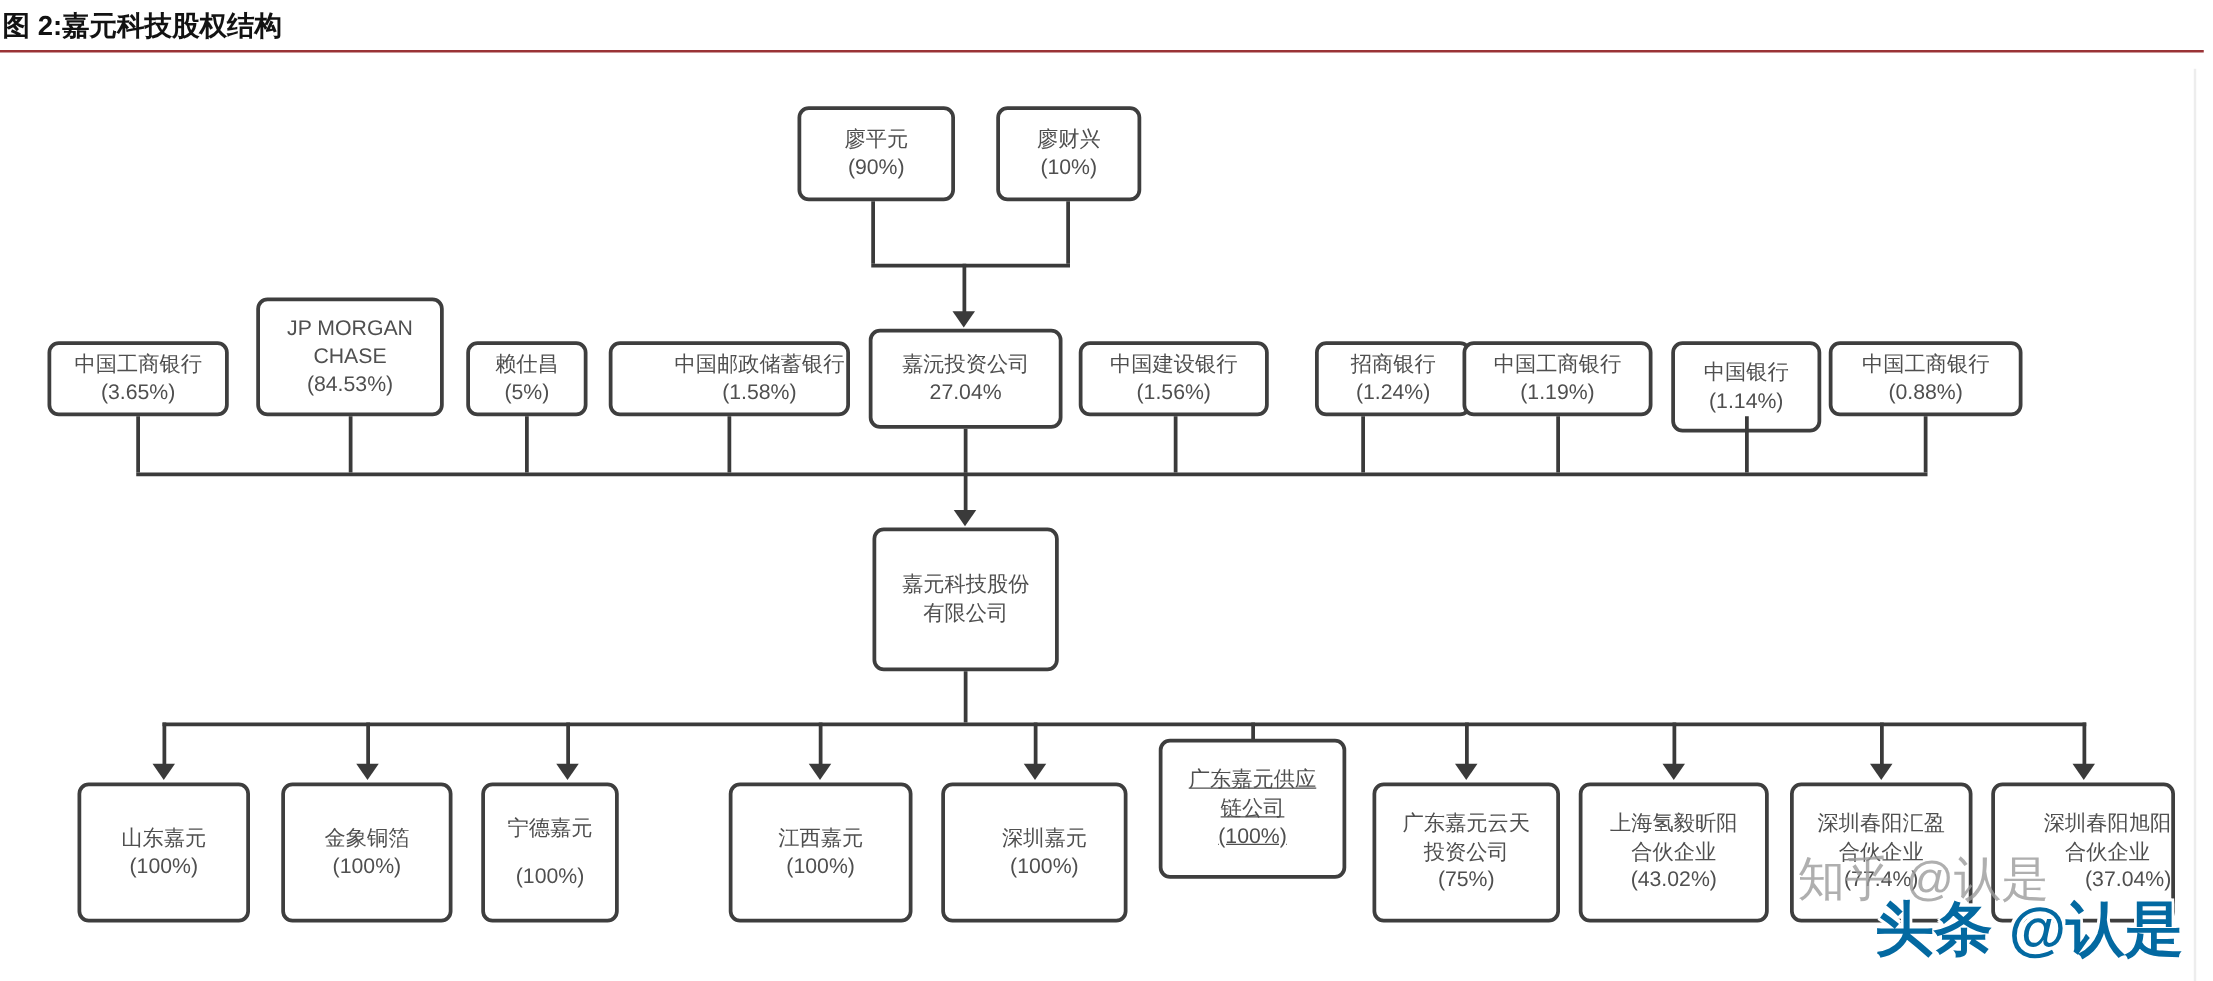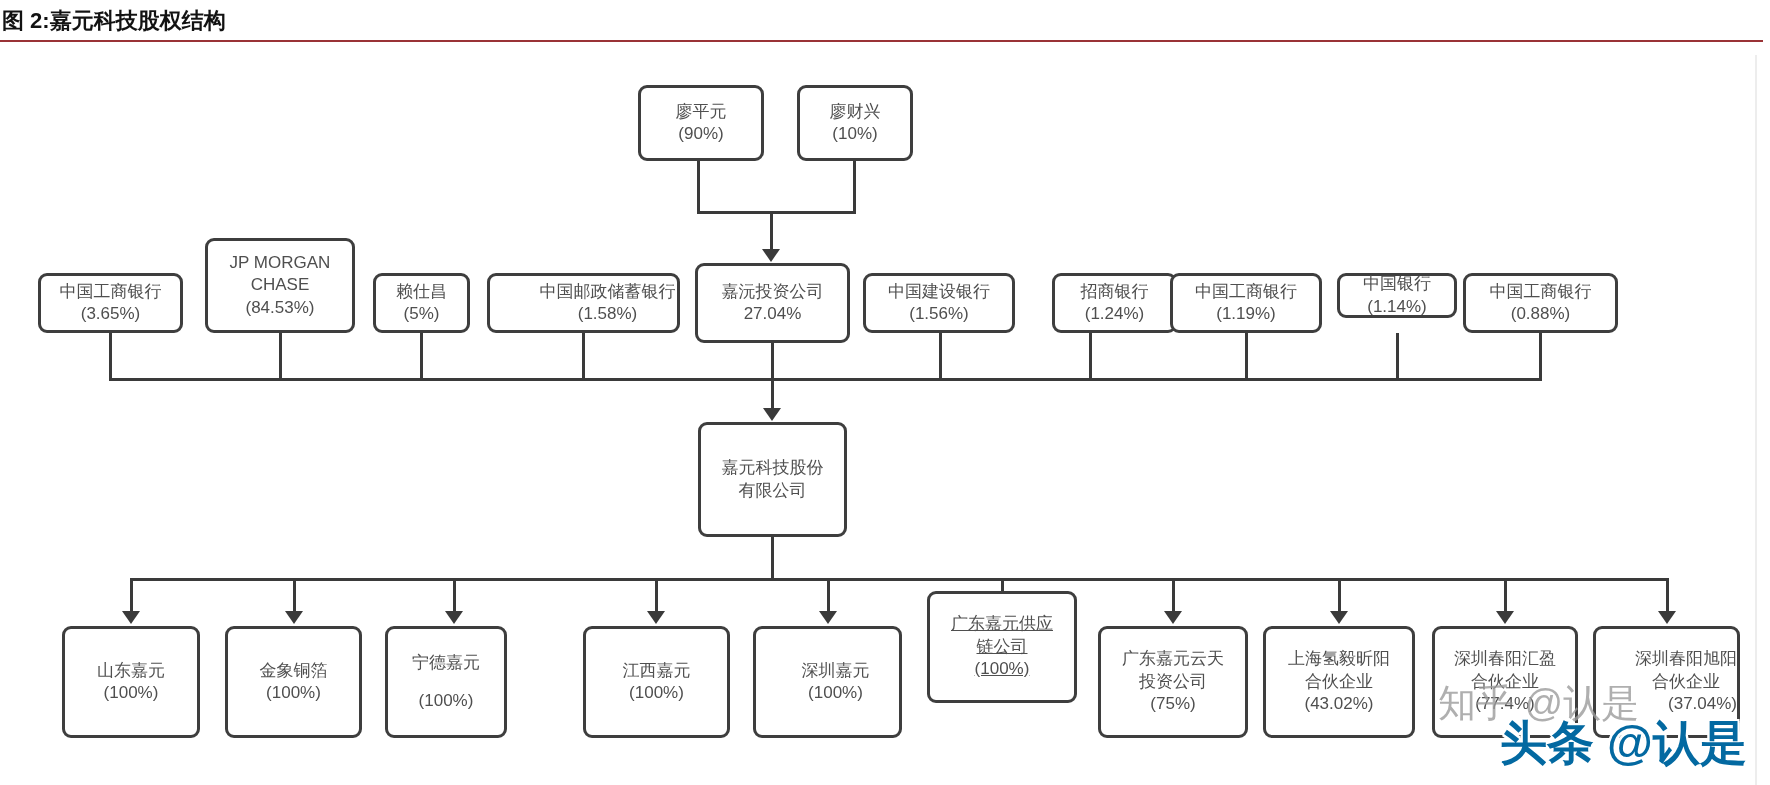--- a/index.html
+++ b/index.html
@@ -74,21 +74,21 @@
     <div class="npct">(1.56%)</div>
   </div>
   <div class="node" style="left:1028px;top:273px;width:125px;height:60px;margin-left:24px;">
     <div class="nname">招商银行</div>
     <div class="npct">(1.24%)</div>
   </div>
   <div class="node" style="left:1170px;top:273px;width:152px;height:60px;">
     <div class="nname">中国工商银行</div>
     <div class="npct">(1.19%)</div>
   </div>
-  <div class="node" style="left:1337px;top:273px;width:120px;height:45px;">
+  <div class="node" style="left:1337px;top:273px;width:120px;height:73px;">
     <div class="nname">中国银行</div>
     <div class="npct">(1.14%)</div>
   </div>
   <div class="node" style="left:1463px;top:273px;width:155px;height:60px;">
     <div class="nname">中国工商银行</div>
     <div class="npct">(0.88%)</div>
   </div>
 
   <div class="vline" style="left:109px;top:333px;height:45px;"></div>
   <div class="vline" style="left:279px;top:333px;height:45px;"></div>
@@ -134,21 +134,21 @@
   <div class="arrow-down" style="left:1658px;top:611px;"></div>
 
   <div class="node" style="left:62px;top:626px;width:138px;height:112px;">
     <div class="nname">山东嘉元</div>
     <div class="npct">(100%)</div>
   </div>
   <div class="node" style="left:225px;top:626px;width:137px;height:112px;">
     <div class="nname">金象铜箔</div>
     <div class="npct">(100%)</div>
   </div>
-  <div class="node" style="left:385px;top:626px;width:122px;height:112px;gap:15px;">
+  <div class="node" style="left:385px;top:626px;width:110px;height:112px;gap:15px;">
     <div class="nname">宁德嘉元</div>
     <div class="npct">(100%)</div>
   </div>
   <div class="node" style="left:583px;top:626px;width:147px;height:112px;">
     <div class="nname">江西嘉元</div>
     <div class="npct">(100%)</div>
   </div>
   <div class="node" style="left:753px;top:626px;width:149px;height:112px;padding-left:16px;">
     <div class="nname">深圳嘉元</div>
     <div class="npct">(100%)</div>

